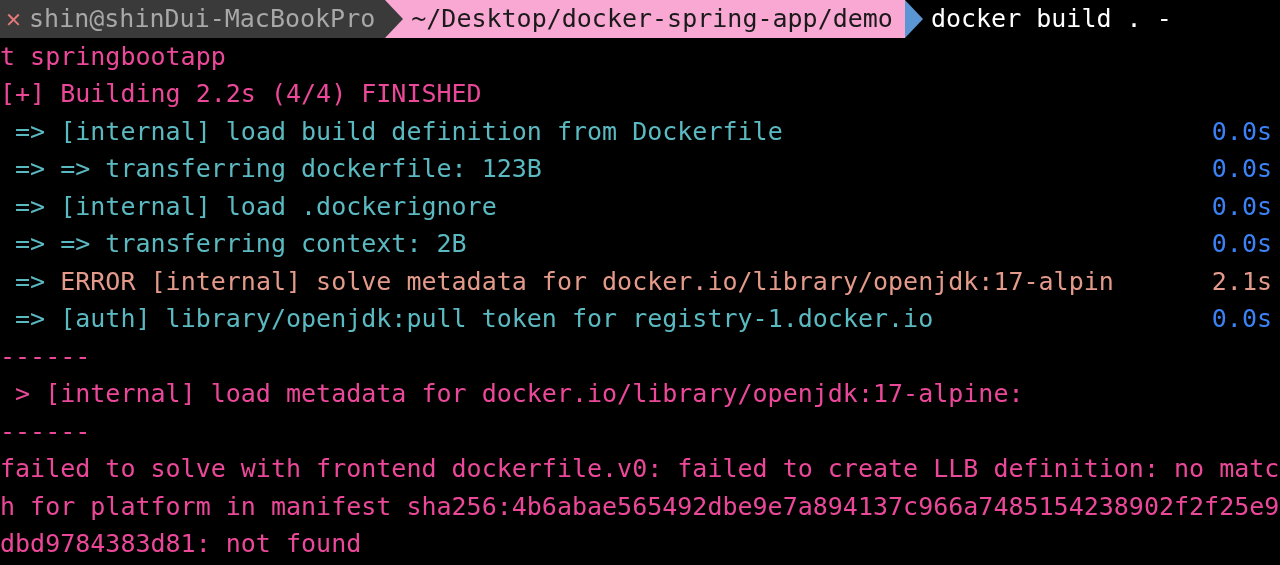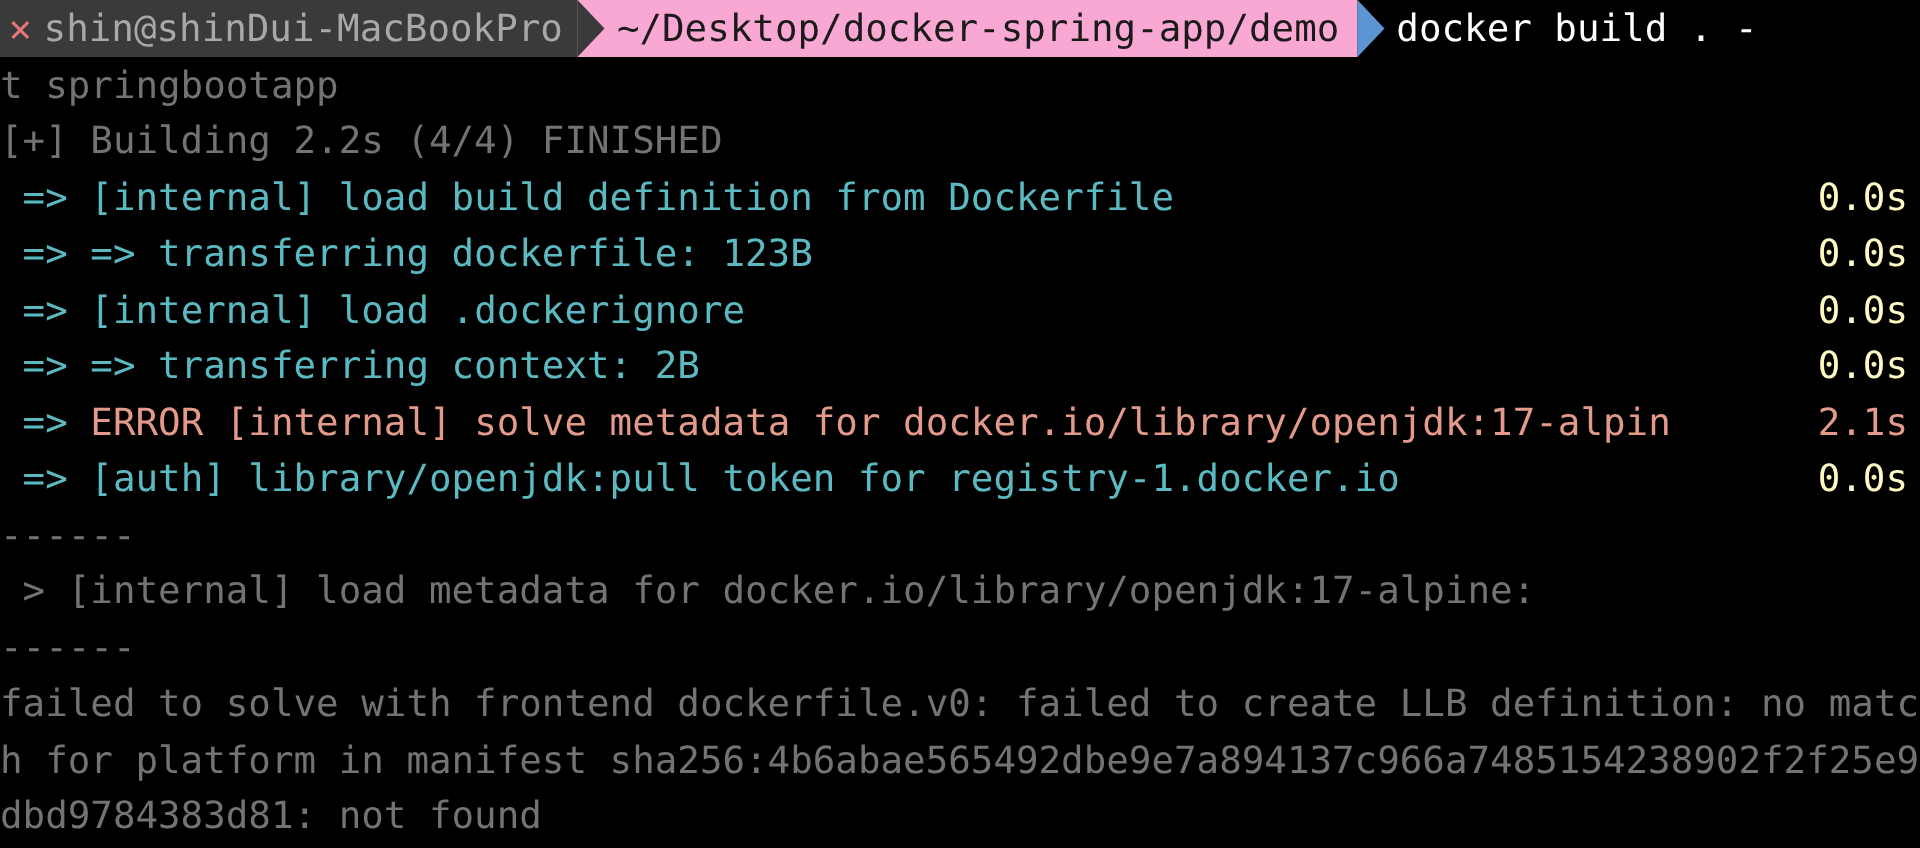--- a/index.html
+++ b/index.html
@@ -84,35 +84,35 @@
     .step-text {
       white-space: pre;
     }
     .arrow {
       color: #5bbac1;
     }
     .step-name {
       color: #5bbac1;
     }
     .step-time {
-      color: #fef9c3;
+      color: #3b82f6;
       padding-right: 8px;
     }
     .error-arrow {
       color: #5bbac1;
     }
     .error-text {
       color: #e49a8a;
     }
     .error-time {
       color: #e49a8a;
       padding-right: 8px;
     }
     .white-text {
-      color: #737373;
+      color: #ec4899;
     }
     .wrap-line {
       white-space: pre-wrap;
       word-break: break-all;
     }
   </style>
 </head>
 <body>
 
 <div class="terminal">

